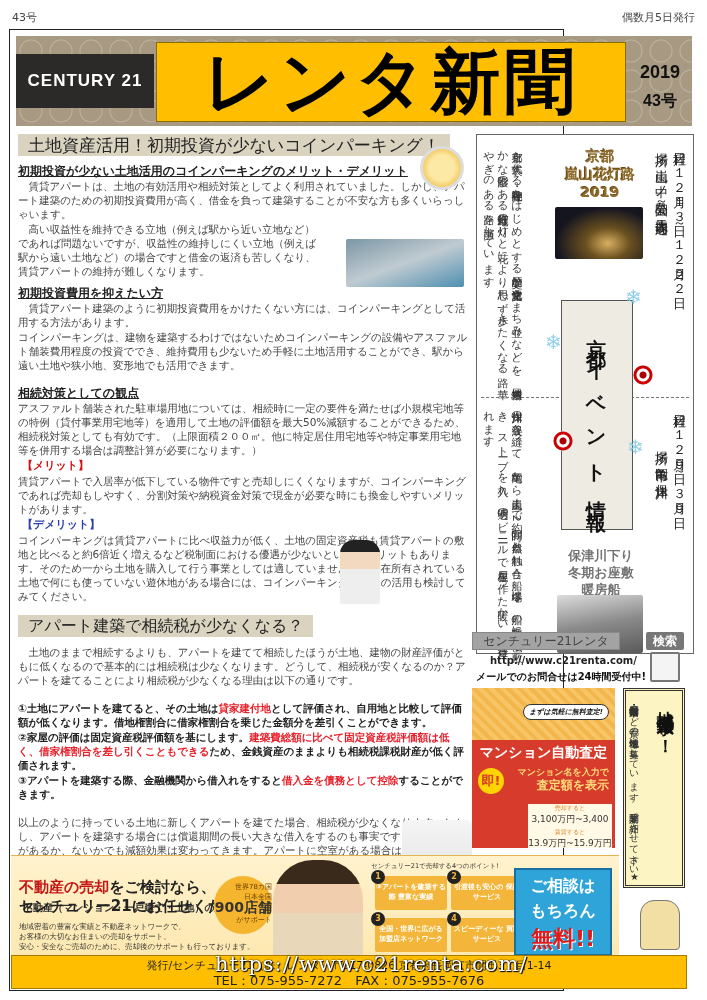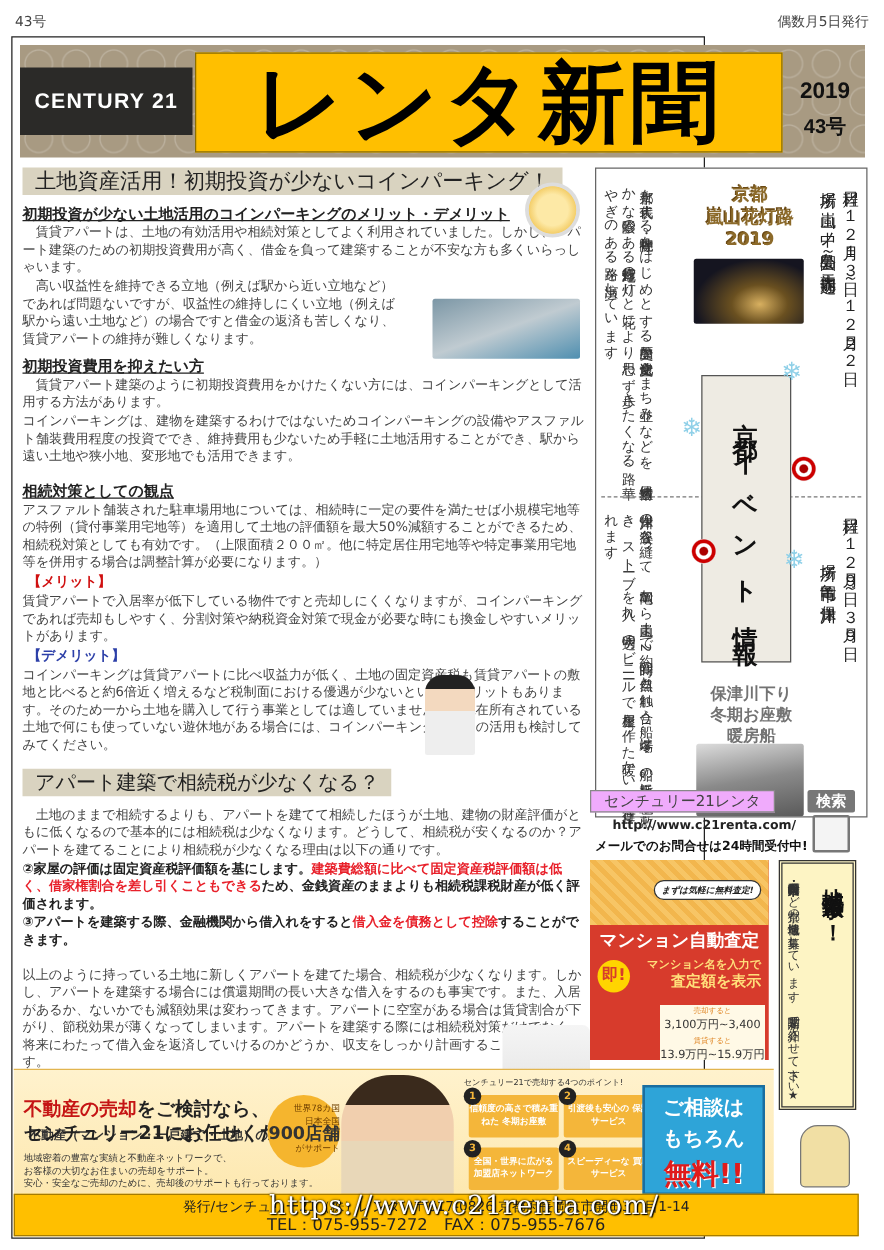--- a/index.html
+++ b/index.html
@@ -30,21 +30,21 @@
   .side { position: absolute; left: 466px; top: 104px; width: 218px; height: 520px; border: 1px solid #666; background: #fff; }
   .vtext { writing-mode: vertical-rl; font-size: 11px; line-height: 14px; color: #333; position: absolute; }
   .vdate { writing-mode: vertical-rl; font-size: 13px; line-height: 16px; color: #222; position: absolute; letter-spacing: 1px; }
   .event-tall { position: absolute; left: 84px; top: 165px; width: 72px; height: 230px; background: #eeebe3; border: 1px solid #555; writing-mode: vertical-rl; font-size: 20px; font-weight: bold; display: flex; align-items: center; justify-content: center; letter-spacing: 12px; color: #111; }
   .ev-title { position: absolute; text-align: center; font-weight: bold; color: #8c6a2a; font-size: 14px; line-height: 18px; text-shadow: 1px 1px 0 #fff, -1px -1px 0 #6b4a15; }
   .ev-title2 { position: absolute; text-align: center; font-weight: bold; color: #737373; font-size: 13px; line-height: 17px; }
   .dash { position: absolute; left: 4px; right: 4px; border-top: 1px dashed #777; }
   .target { position: absolute; width: 20px; height: 20px; border-radius: 50%; background: radial-gradient(circle, #a00 3px, #fff 4px, #fff 6px, #c00 7px, #c00 9px, #eee 10px); }
   .flake { position: absolute; color: #8fd0e8; font-size: 20px; }
 
-  .search-box { position: absolute; left: 472px; top: 632px; width: 148px; height: 18px; border: 1px solid #888; background: #f0abfc; font-size: 12px; color: #444; text-align: center; line-height: 16px; }
+  .search-box { position: absolute; left: 472px; top: 632px; width: 148px; height: 18px; border: 1px solid #888; background: #a3a3a3; font-size: 12px; color: #444; text-align: center; line-height: 16px; }
   .search-btn { position: absolute; left: 646px; top: 632px; width: 38px; height: 18px; background: #777; color: #fff; font-size: 12px; font-weight: bold; text-align: center; line-height: 18px; border-radius: 2px; }
   .url { position: absolute; left: 490px; top: 655px; font-size: 10px; font-weight: bold; color: #222; }
   .mail { position: absolute; left: 476px; top: 670px; font-size: 10px; font-weight: bold; color: #111; }
   .pc-icon { position: absolute; left: 650px; top: 652px; width: 30px; height: 30px; border: 2px solid #777; background: #f4f4f4; border-radius: 2px; }
 
   .ad-mansion { position: absolute; left: 472px; top: 688px; width: 143px; height: 160px; background: #d73b2c; overflow: hidden; }
   .ad-mansion .top { height: 52px; background: repeating-linear-gradient(45deg, #f7c565 0 4px, #f2b64d 4px 8px); position: relative; }
   .ad-mansion .bubble { position: absolute; right: 6px; top: 16px; background: #fff; border: 1px solid #333; border-radius: 10px; font-size: 7px; padding: 2px 5px; color: #222; font-weight: bold; font-style: italic; }
   .ad-mansion .h { color: #fff; font-weight: bold; font-size: 14px; text-align: center; margin-top: 4px; }
   .ad-mansion .sub { color: #ffde7a; font-weight: bold; font-size: 9px; text-align: right; padding-right: 6px; line-height: 12px; }
@@ -107,20 +107,21 @@
     <div class="para">コインパーキングは、建物を建築するわけではないためコインパーキングの設備やアスファルト舗装費用程度の投資ででき、維持費用も少ないため手軽に土地活用することができ、駅から遠い土地や狭小地、変形地でも活用できます。</div>
     <div class="sub-head" style="margin-top:14px">相続対策としての観点</div>
     <div class="para">アスファルト舗装された駐車場用地については、相続時に一定の要件を満たせば小規模宅地等の特例（貸付事業用宅地等）を適用して土地の評価額を最大50%減額することができるため、相続税対策としても有効です。（上限面積２００㎡。他に特定居住用宅地等や特定事業用宅地等を併用する場合は調整計算が必要になります。）</div>
     <div class="red-tag">【メリット】</div>
     <div class="para">賃貸アパートで入居率が低下している物件ですと売却しにくくなりますが、コインパーキングであれば売却もしやすく、分割対策や納税資金対策で現金が必要な時にも換金しやすいメリットがあります。</div>
     <div class="blue-tag">【デメリット】</div>
     <div class="para">コインパーキングは賃貸アパートに比べ収益力が低く、土地の固定資産税も賃貸アパートの敷地と比べると約6倍近く増えるなど税制面における優遇が少ないというデメリットもあります。そのため一から土地を購入して行う事業としては適していませんが、現在所有されている土地で何にも使っていない遊休地がある場合には、コインパーキングとしての活用も検討してみてください。</div>
 
     <div class="sec-head" style="margin-top:12px; font-size:16px">アパート建築で相続税が少なくなる？</div>
     <div class="para" style="margin-top:8px">　土地のままで相続するよりも、アパートを建てて相続したほうが土地、建物の財産評価がともに低くなるので基本的には相続税は少なくなります。どうして、相続税が安くなるのか？アパートを建てることにより相続税が少なくなる理由は以下の通りです。</div>
+    <div class="para bold-para" style="margin-top:14px"><span>①土地にアパートを建てると、その土地は</span><span class="hl">貸家建付地</span><span>として評価され、自用地と比較して評価額が低くなります。借地権割合に借家権割合を乗じた金額分を差引くことができます。</span></div>
     <div class="para bold-para"><span>②家屋の評価は固定資産税評価額を基にします。</span><span class="hl">建築費総額に比べて固定資産税評価額は低く、借家権割合を差し引くこともできる</span><span>ため、金銭資産のままよりも相続税課税財産が低く評価されます。</span></div>
     <div class="para bold-para"><span>③アパートを建築する際、金融機関から借入れをすると</span><span class="hl">借入金を債務として控除</span><span>することができます。</span></div>
     <div class="para" style="margin-top:14px">以上のように持っている土地に新しくアパートを建てた場合、相続税が少なくなります。しかし、アパートを建築する場合には償還期間の長い大きな借入をするのも事実です。また、入居があるか、ないかでも減額効果は変わってきます。アパートに空室がある場合は賃貸割合が下がり、節税効果が薄くなってしまいます。アパートを建築する際には相続税対策だけでなく、将来にわたって借入金を返済していけるのかどうか、収支をしっかり計画することが必要です。</div>
     <div class="para" style="margin-top:10px; width:340px">少し難しいお話なので、詳しく知りたい方は是非一度ご相談ください！不動産におけるお困りごとを一緒に解決いたします！</div>
   </div>
 
   <div class="img" style="left:410px; top:116px; width:44px; height:44px; border-radius:50%; background:radial-gradient(circle,#fde9a6 40%,#f4cf6c 60%,#ddd 62%);"></div>
   <div class="img" style="left:336px; top:209px; width:118px; height:48px; background:linear-gradient(160deg,#7c97a6,#c0cbd1 50%,#4f8fb0);"></div>
   <div class="img" style="left:330px; top:510px; width:40px; height:64px; background:linear-gradient(#222 0 18%,#f3d9bf 18% 45%,#eeeeee 45%); border-radius:14px 14px 2px 2px;"></div>
   <div class="img" style="left:392px; top:790px; width:70px; height:60px; background:linear-gradient(#f5f5f5,#e4e4e4); border-radius:6px;"></div>
@@ -192,21 +193,21 @@
     <div>安心・安全なご売却のために、売却後のサポートも行っております。</div>
   </div>
   <div class="circle">
     <div>世界78カ国</div>
     <div>日本全国</div>
     <b>900店舗</b>
     <div>がサポート</div>
   </div>
   <div class="person"></div>
   <div class="points-title">センチュリー21で売却する4つのポイント!</div>
-  <div class="point" style="left:364px; top:20px"><span class="n">1</span><span>信頼度の高さで積み重ねた 冬期お座敷</span></div>
+  <div class="point" style="left:364px; top:20px"><span class="n">1</span><span>③アパートを建築する際 豊富な実績</span></div>
   <div class="point" style="left:440px; top:20px"><span class="n">2</span><span>引渡後も安心の 保証サービス</span></div>
   <div class="point" style="left:364px; top:62px"><span class="n">3</span><span>全国・世界に広がる 加盟店ネットワーク</span></div>
   <div class="point" style="left:440px; top:62px"><span class="n">4</span><span>スピーディーな 買取サービス</span></div>
   <div class="free-box">
     <div class="a">ご相談は</div>
     <div class="a">もちろん</div>
     <div class="b">無料!!</div>
   </div>
 </div>
 

